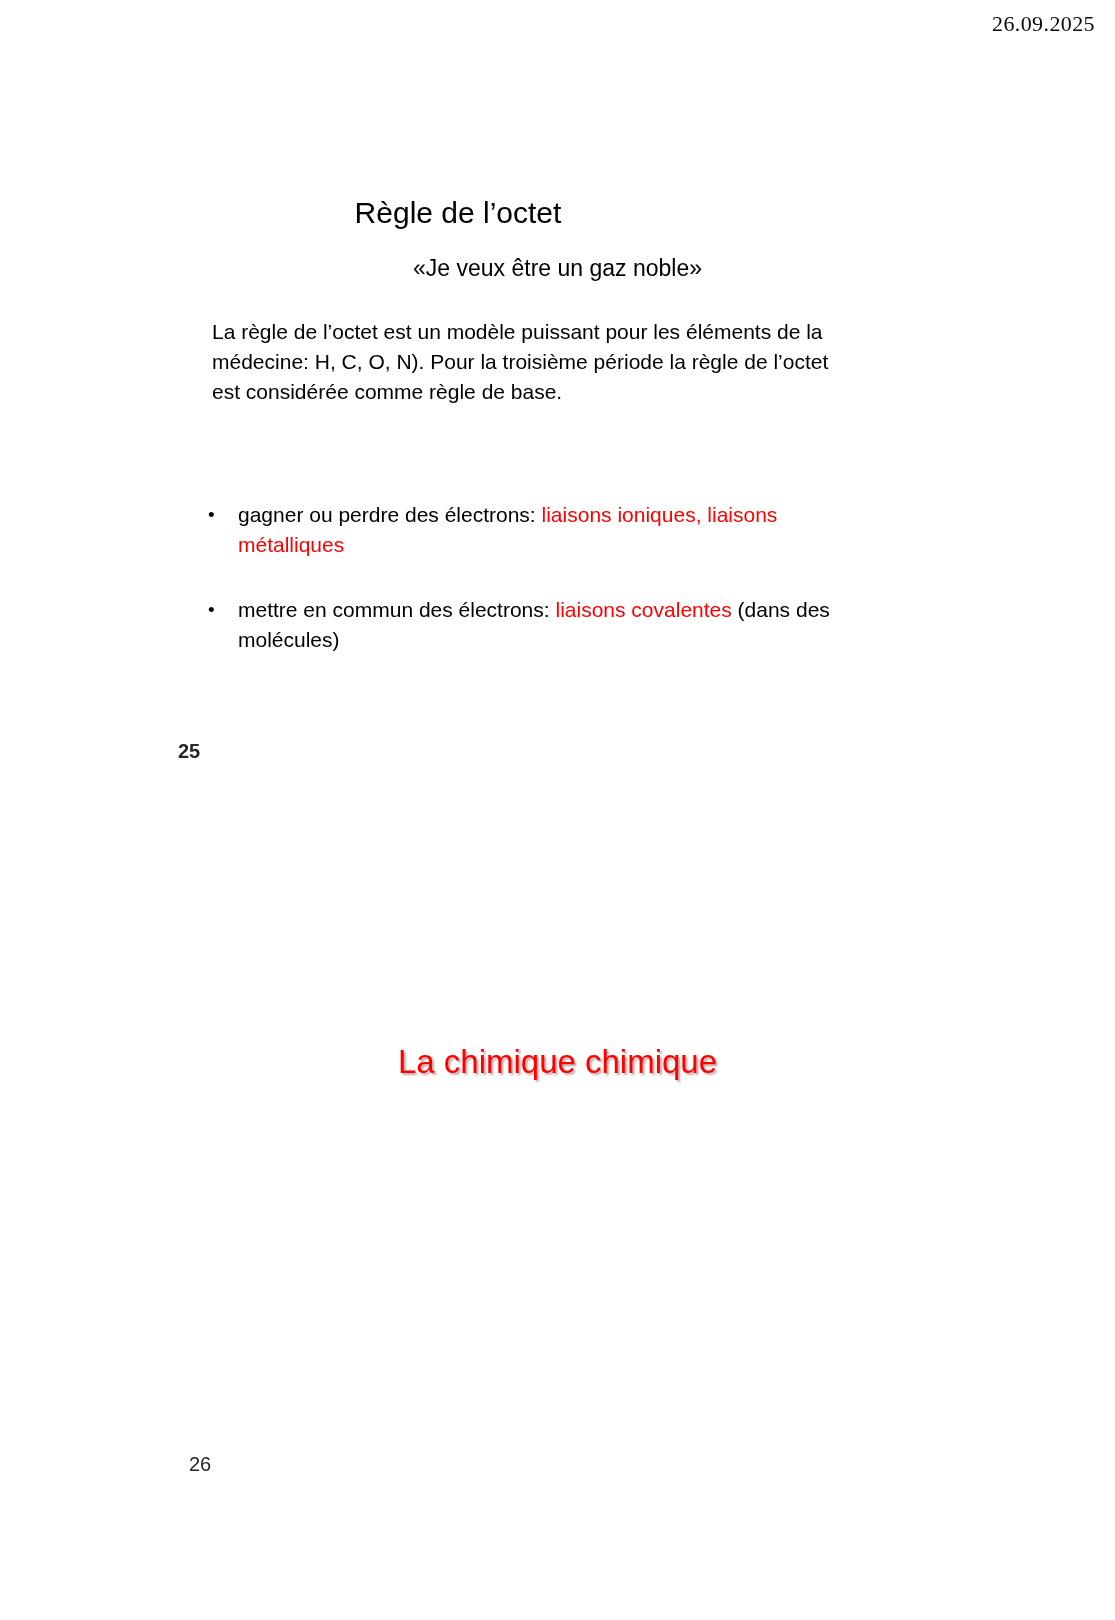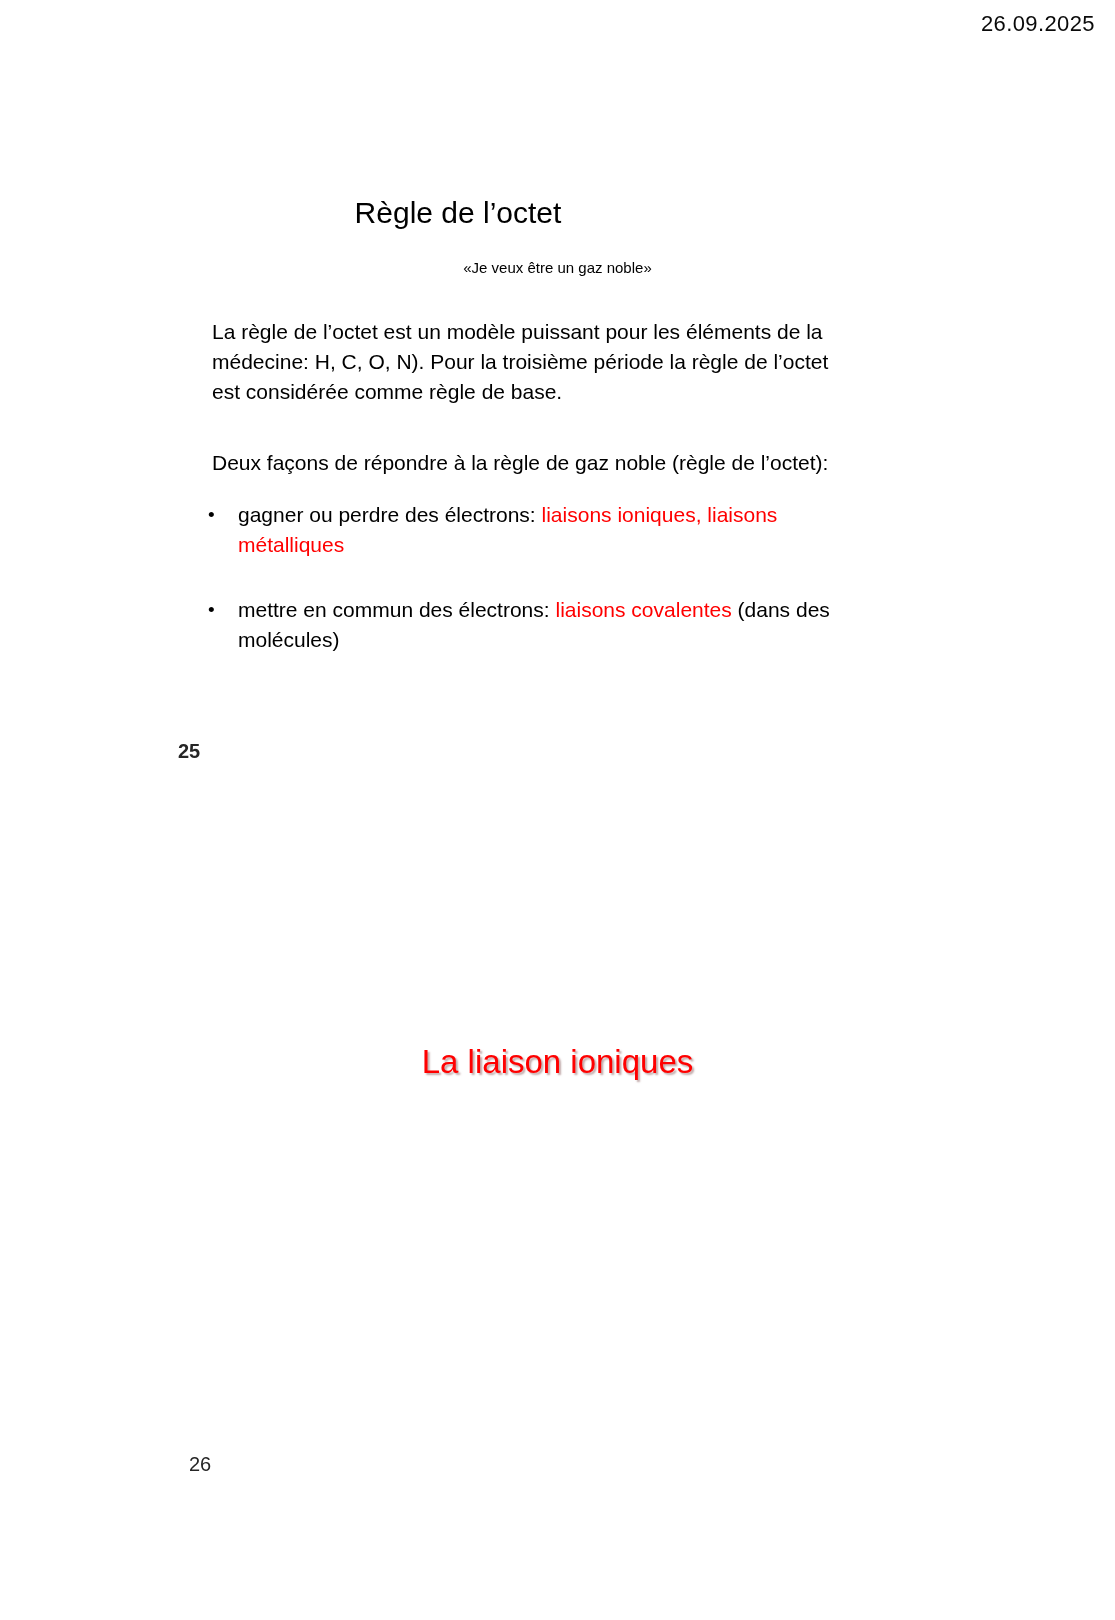--- a/index.html
+++ b/index.html
@@ -2,29 +2,29 @@
 <html style="--accent-red: #ff0000;"><head>
 <meta charset="utf-8">
 <style>
   html,body { margin:0; padding:0; background:#ffffff; }
   .page {
     position:relative; width:1115px; height:1620px; background:#ffffff;
     font-family:"Liberation Sans", sans-serif; color:#000000; overflow:hidden;
   }
   .date {
     position:absolute; top:11px; right:20px;
-    font-size:22px; letter-spacing:0.4px; color:#0a0a0a;
+    font-size:22px; letter-spacing:0.4px; color:#0a0a0a;font-family:Liberation Serif, serif;
   }
   .s1-title {
     position:absolute; top:194px; left:0; width:916px;
     text-align:center; font-size:30px; line-height:38px;
   }
   .s1-subtitle {
     position:absolute; top:254px; left:0; width:1115px;
-    text-align:center; font-size:15px; line-height:28px;
+    text-align:center; font-size:23px; line-height:28px;
   }
   .s1-para {
     position:absolute; top:317px; left:212px;
     font-size:21px; line-height:30px; white-space:nowrap;
   }
   .s1-lead {
     position:absolute; top:449px; left:212px;
     font-size:21px; line-height:28px; white-space:nowrap;
   }
   .bullet {
@@ -58,38 +58,37 @@
 
   <div class="s1-title">Règle de l’octet</div>
   <div class="s1-subtitle">«Je veux être un gaz noble»</div>
 
   <div class="s1-para">
     <div>La règle de l’octet est un modèle puissant pour les éléments de la</div>
     <div>médecine: H, C, O, N). Pour la troisième période la règle de l’octet</div>
     <div>est considérée comme règle de base.</div>
   </div>
 
-  <div class="s1-lead">Deux façons de répondre à la règle de gaz noble (règle de l’octet):</div>
 
   <div class="bullet" id="bullet1">
     <span class="dot">•</span>
     <span class="txt">
       <span><span>gagner ou perdre des électrons: </span><span class="red">liaisons ioniques, liaisons</span></span><br>
       <span><span class="red">métalliques</span></span>
     </span>
   </div>
 
   <div class="bullet" id="bullet2">
     <span class="dot">•</span>
     <span class="txt">
       <span><span>mettre en commun des électrons: </span><span class="red">liaisons covalentes</span><span> (dans des</span></span><br>
       <span><span>molécules)</span></span>
     </span>
   </div>
 
   <div class="slide-num" id="s1num">25</div>
 
-  <div class="s2-title">La liaison ioniques</div>
+  <div class="s2-title">La chimique chimique</div>
   <div class="slide-num" id="s2num">26</div>
 
   <div class="page-num">13</div>
 
 </div>
 
 </body></html>

